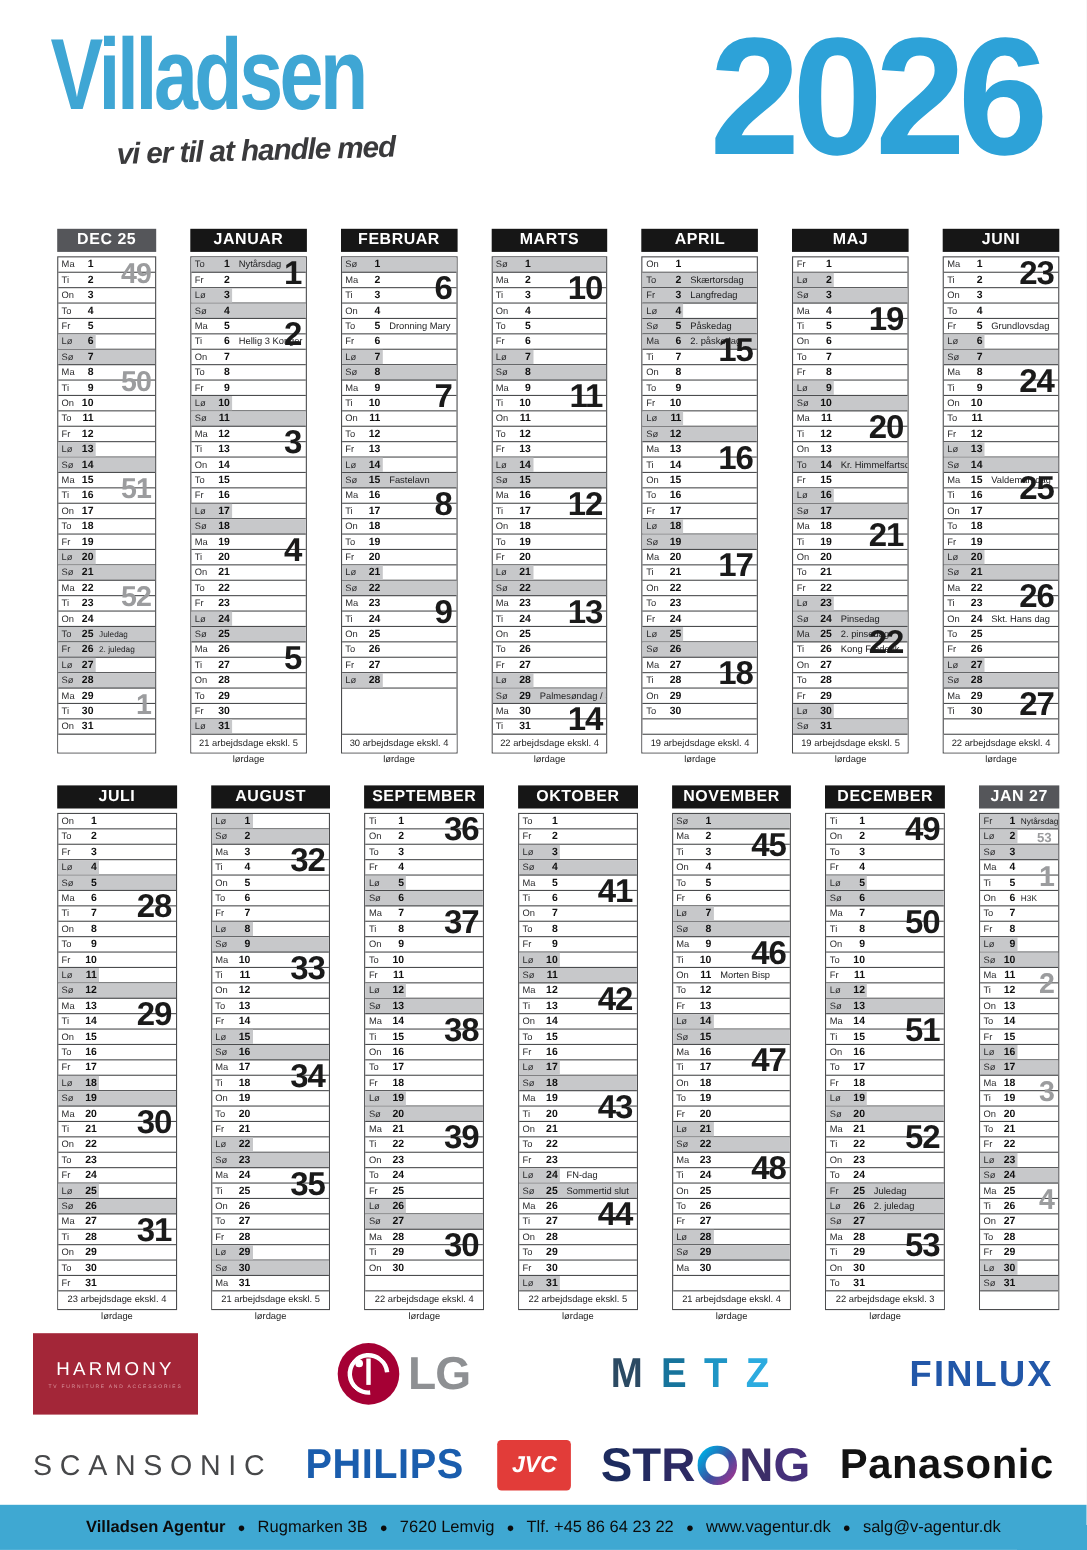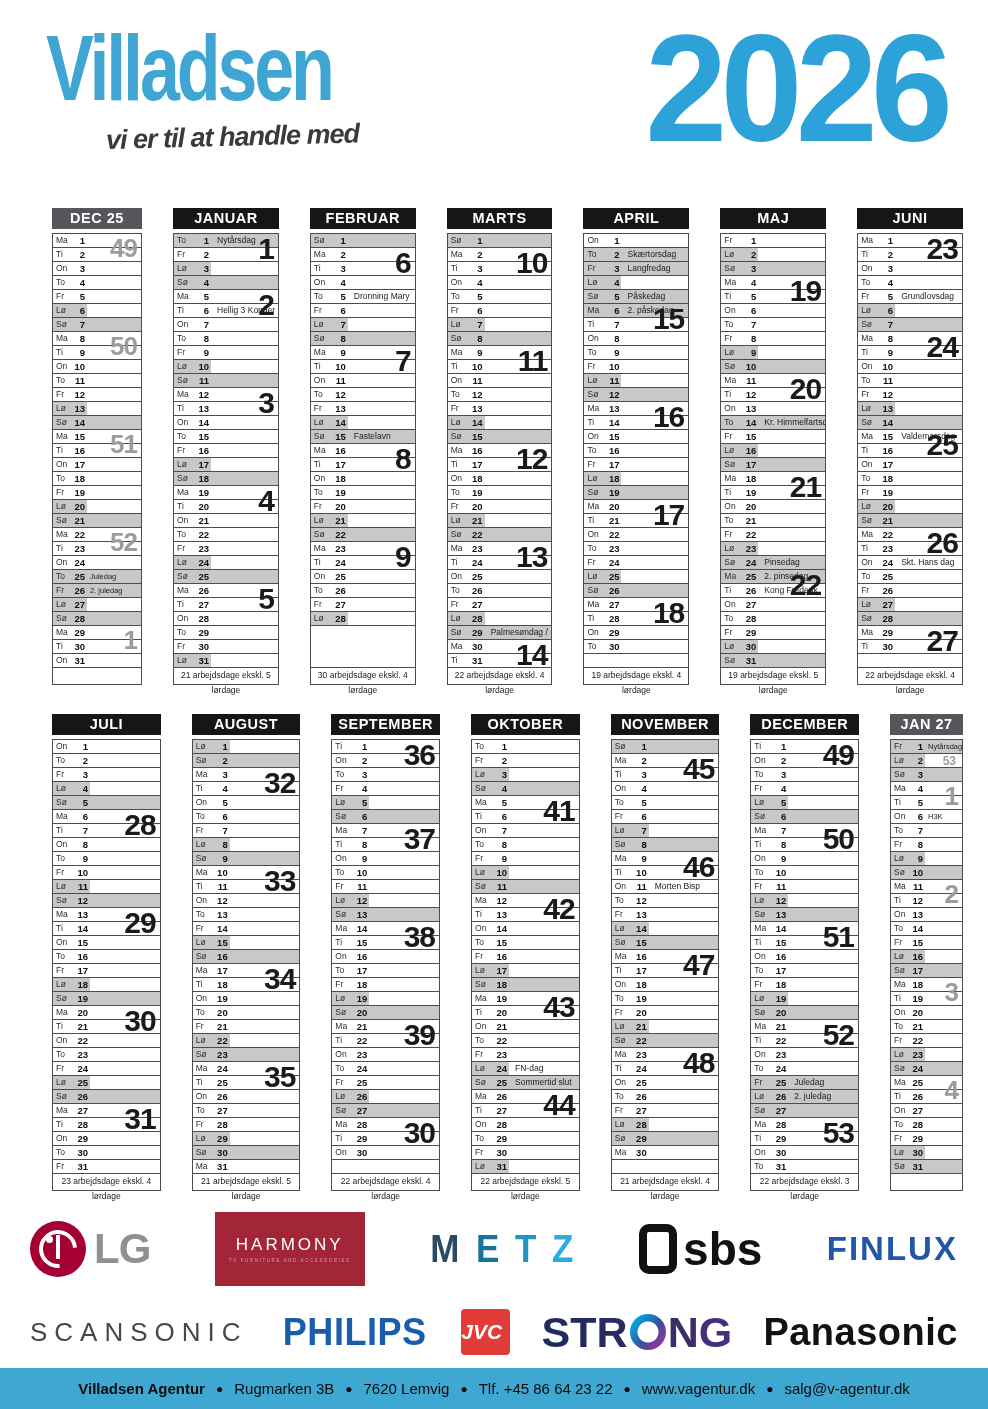--- a/index.html
+++ b/index.html
@@ -68,21 +68,21 @@
   .logo-metz span:nth-child(4){color:#2cabdf;margin-right:0;}
 
   .logo-sbs{gap:6px;}
   .sbs-icon{width:22px;height:34px;border:8px solid #111;border-radius:10px;display:inline-block;}
   .sbs-text{font-size:46px;font-weight:bold;color:#111;letter-spacing:0;line-height:1;}
 
   .logo-finlux span{font-size:33px;font-weight:bold;color:#2257a8;letter-spacing:2px;}
 
   .logo-philips span{font-size:38px;font-weight:bold;color:#1a5dad;letter-spacing:0.5px;transform:scaleX(0.95);display:inline-block;}
   .logo-scansonic span{font-size:26px;font-weight:400;color:#47484a;letter-spacing:7px;}
-  .logo-jvc{width:49px;height:46px;background:#e23c39;border-radius:4px;justify-content:flex-start;}
+  .logo-jvc{width:67px;height:46px;background:#e23c39;border-radius:4px;justify-content:center;}
   .logo-jvc span{color:#fff;font-weight:bold;font-style:italic;font-size:21px;letter-spacing:0;}
   .logo-strong span{font-size:43px;font-weight:bold;display:inline-block;line-height:1;}
   .logo-strong .l1{color:#1d2b5e;}
   .logo-strong .l2{color:#232a60;}
   .logo-strong .l3{color:#2c2a63;}
   .logo-strong .l5{color:#3c2e68;}
   .logo-strong .l6{color:#45307a;}
   .strong-o{width:36px;height:36px;border-radius:50%;margin:0 2px;
             background:radial-gradient(circle,#ffffff 10px,transparent 11px),
                        linear-gradient(130deg,#00a8e0 15%,#3b4fa0 55%,#a0338f 90%);
@@ -2843,41 +2843,37 @@
           <span class="wk" data-name="week-number" style="top: 239px;">3</span>
           <span class="wk" data-name="week-number" style="top: 337px;">4</span>
           <span class="wk-sm" data-name="week-number-small" style="top: 15px;">53</span>
           <div class="mfoot" data-name="workdays-note"></div>
         </div>
       </div>
     </div>
 
   <div class="logos" data-name="brand-logos">
     <div class="logorow r1" data-name="logo-row-1">
+        <div class="logo logo-harmony" data-name="logo-harmony">
+          <div class="h-text" data-name="harmony-wordmark">HARMONY</div>
+          <div class="h-tag" data-name="harmony-tagline">TV FURNITURE AND ACCESSORIES</div>
+        </div>
         <div class="logo logo-lg" data-name="logo-lg">
           <span class="lg-circle" data-name="lg-face-icon">
             <span class="lg-ring"></span>
             <span class="lg-dot"></span>
             <span class="lg-bar"></span>
           </span>
           <span class="lg-text" data-name="lg-wordmark">LG</span>
         </div>
-        <div class="logo logo-harmony" data-name="logo-harmony">
-          <div class="h-text" data-name="harmony-wordmark">HARMONY</div>
-          <div class="h-tag" data-name="harmony-tagline">TV FURNITURE AND ACCESSORIES</div>
-        </div>
         <div class="logo logo-metz" data-name="logo-metz">
           <span data-name="metz-letter">M</span>
           <span data-name="metz-letter">E</span>
           <span data-name="metz-letter">T</span>
           <span data-name="metz-letter">Z</span>
-        </div>
-        <div class="logo logo-sbs" data-name="logo-sbs">
-          <span class="sbs-icon" data-name="sbs-rectangle-icon"></span>
-          <span class="sbs-text" data-name="sbs-wordmark">sbs</span>
         </div>
         <div class="logo logo-finlux" data-name="logo-finlux">
           <span data-name="finlux-wordmark">FINLUX</span>
         </div>
       </div>
     <div class="logorow r2" data-name="logo-row-2">
         <div class="logo logo-scansonic" data-name="logo-scansonic">
           <span data-name="scansonic-wordmark">SCANSONIC</span>
         </div>
         <div class="logo logo-philips" data-name="logo-philips">

